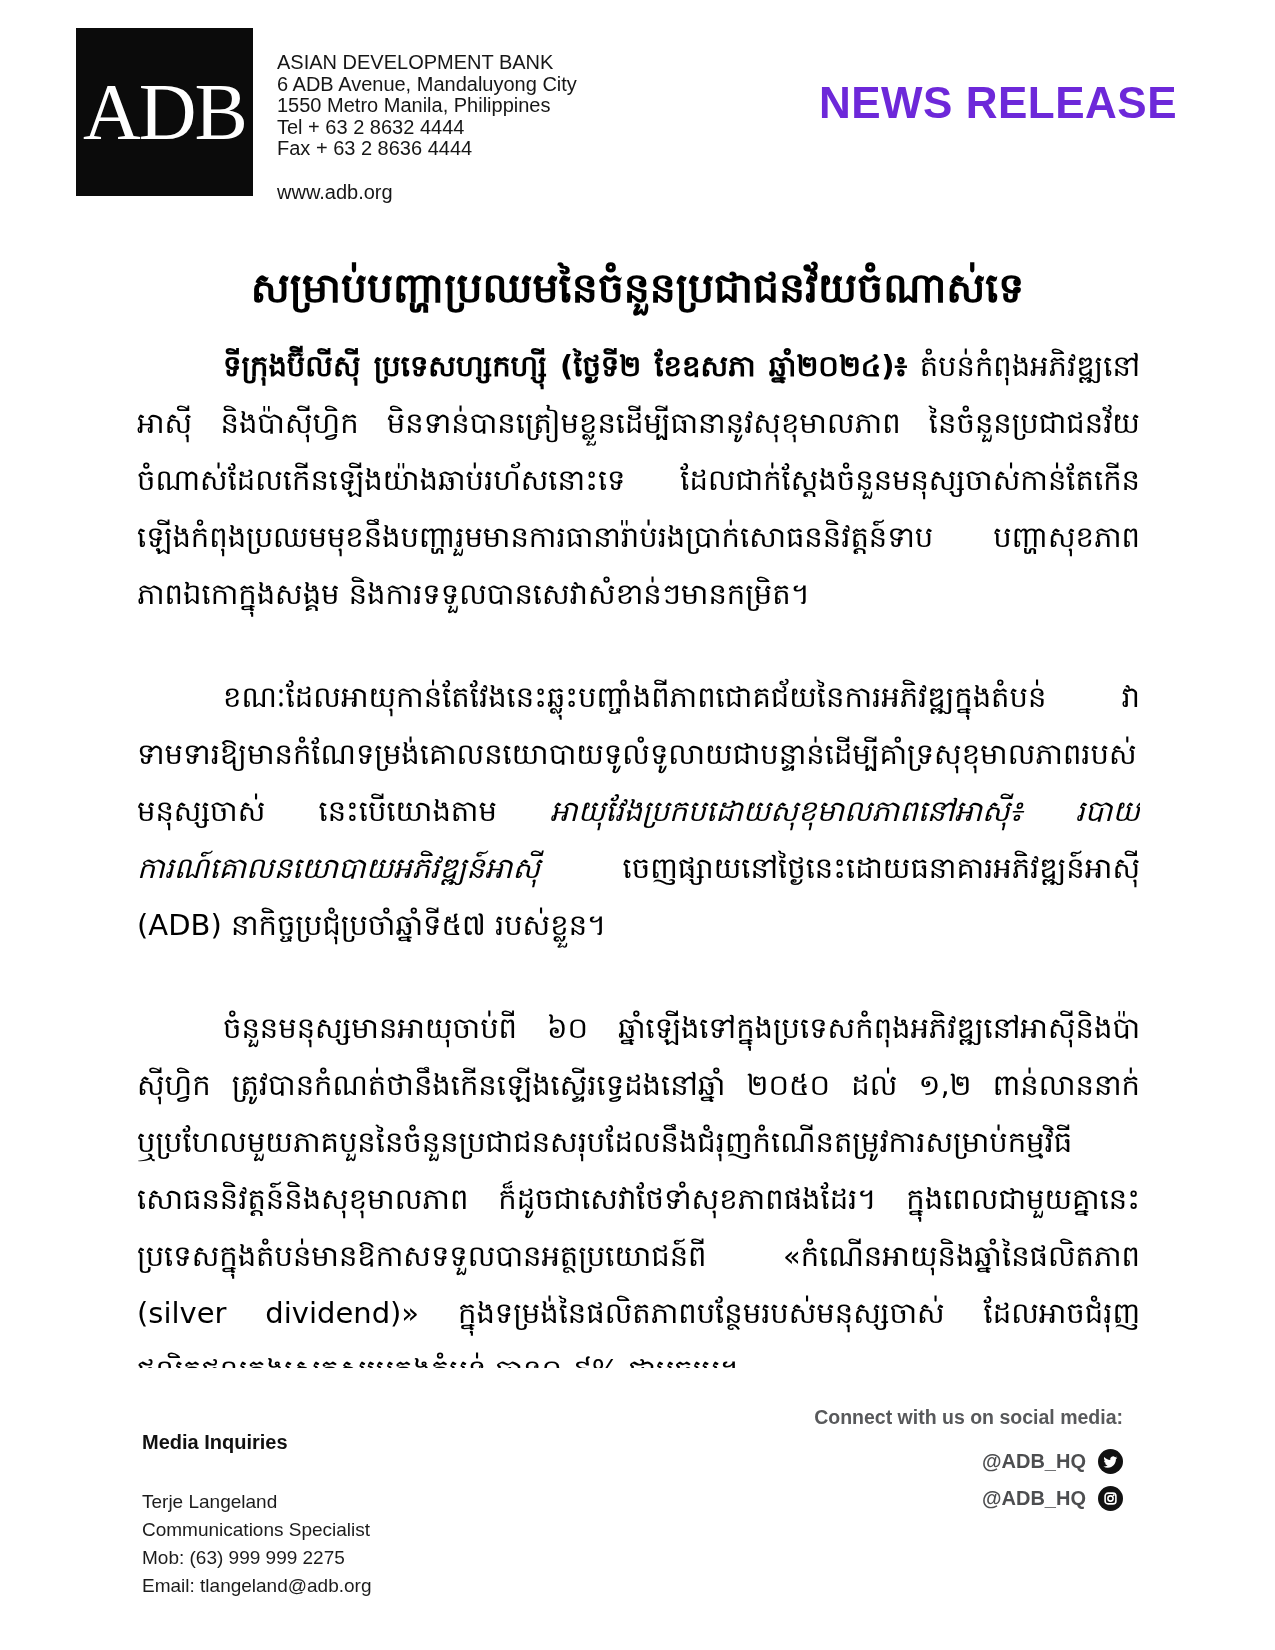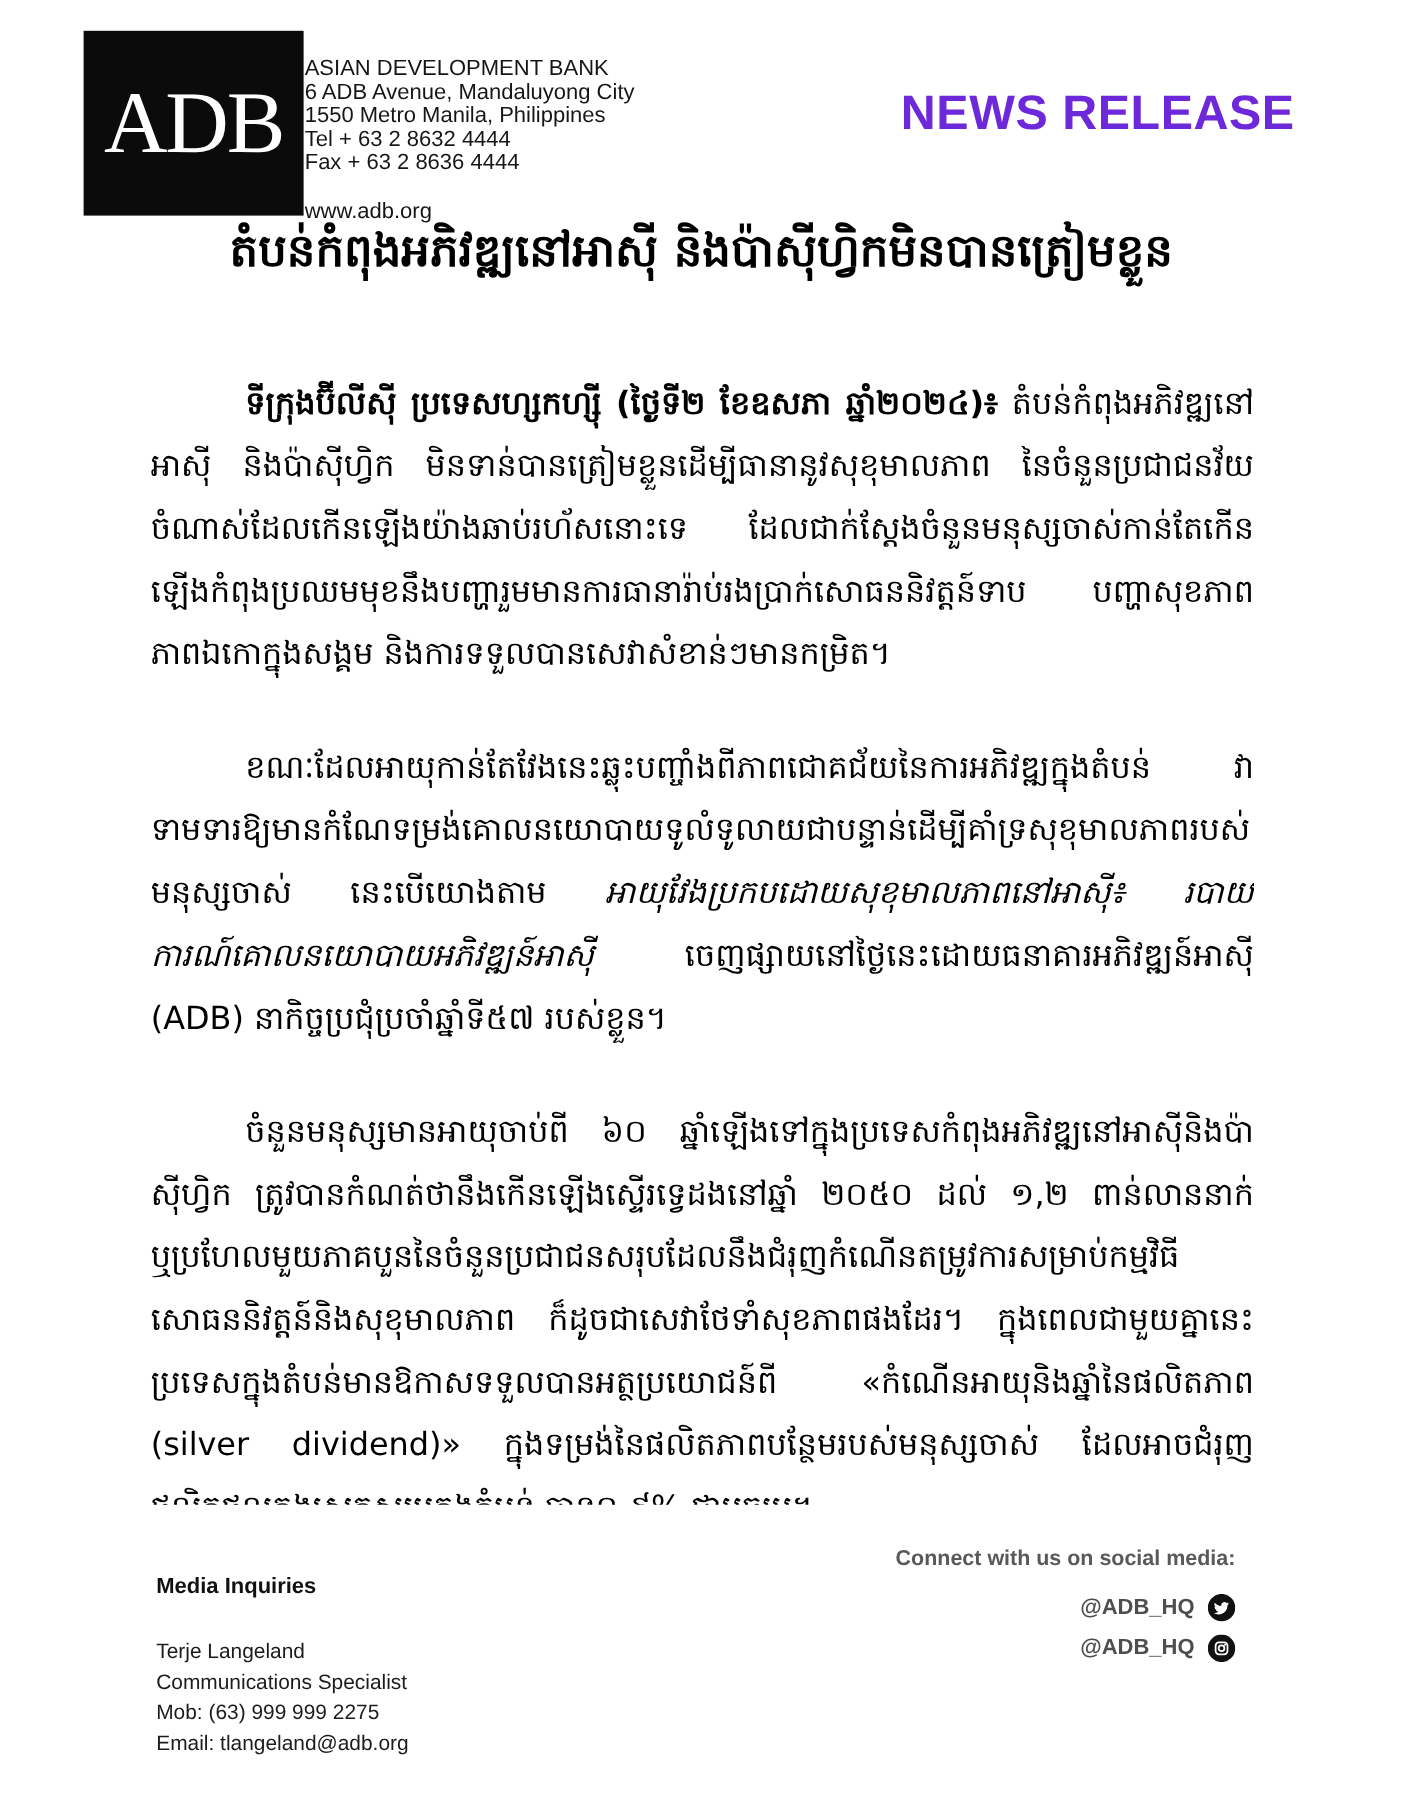--- a/index.html
+++ b/index.html
@@ -1,21 +1,21 @@
 <!DOCTYPE html>
 <html><head>
 <meta charset="utf-8">
 <style>
   * { margin:0; padding:0; box-sizing:border-box; }
   html,body { background:#ffffff; }
   body { width:1275px; height:1650px; position:relative; overflow:hidden;
          font-family:"Liberation Sans", sans-serif; color:#000; }
 
   
-  .logo { position:absolute; left:76px; top:28px; width:200px; height:168px;
+  .logo { position:absolute; left:76px; top:28px; width:177px; height:168px;
           background:#0b0b0b; color:#fff; display:flex; align-items:center; justify-content:center; }
   .logo span { font-family:"Liberation Serif", serif; font-size:80px; letter-spacing:-2px; }
 
   .addr { position:absolute; left:277px; top:52px; font-size:20px; line-height:21.5px; color:#161616; }
   .addr .web { margin-top:22px; }
 
   .newsrel { position:absolute; right:98px; top:78px; font-size:44px; font-weight:700;
              letter-spacing:0.5px; color:#6d28d9; white-space:nowrap; }
 
   
@@ -56,21 +56,22 @@
   <div>6 ADB Avenue, Mandaluyong City</div>
   <div>1550 Metro Manila, Philippines</div>
   <div>Tel + 63 2 8632 4444</div>
   <div>Fax + 63 2 8636 4444</div>
   <div class="web">www.adb.org</div>
 </div>
 
 <div class="newsrel">NEWS RELEASE</div>
 
 <h1 class="title">
-  <span>តំបន់កំពុងអភិវឌ្ឍនៅអាស៊ី និងប៉ាស៊ីហ្វិកមិនបានត្រៀមខ្លួន</span><br>
+  <br>
+  <span>សម្រាប់បញ្ហាប្រឈមនៃចំនួនប្រជាជនវ័យចំណាស់ទេ</span>
 </h1>
 
 <main class="bodytext">
   <p class="para">
     <strong>ទីក្រុងប៊ីលីស៊ី ប្រទេសហ្សកហ្ស៊ី (ថ្ងៃទី២ ខែឧសភា ឆ្នាំ២០២៤)៖</strong>
     <span>តំបន់កំពុងអភិវឌ្ឍនៅអាស៊ី និងប៉ាស៊ីហ្វិក មិនទាន់បានត្រៀមខ្លួនដើម្បីធានានូវសុខុមាលភាព នៃចំនួនប្រជាជនវ័យចំណាស់ដែលកើនឡើងយ៉ាងឆាប់រហ័សនោះទេ ដែលជាក់ស្តែងចំនួនមនុស្សចាស់កាន់តែកើនឡើងកំពុងប្រឈមមុខនឹងបញ្ហារួមមានការធានារ៉ាប់រងប្រាក់សោធននិវត្តន៍ទាប បញ្ហាសុខភាព ភាពឯកោក្នុងសង្គម និងការទទួលបានសេវាសំខាន់ៗមានកម្រិត។</span>
   </p>
   <p class="para">
     <span>ខណៈដែលអាយុកាន់តែវែងនេះឆ្លុះបញ្ចាំងពីភាពជោគជ័យនៃការអភិវឌ្ឍក្នុងតំបន់ វាទាមទារឱ្យមានកំណែទម្រង់គោលនយោបាយទូលំទូលាយជាបន្ទាន់ដើម្បីគាំទ្រសុខុមាលភាពរបស់មនុស្សចាស់ នេះបើយោងតាម</span>
     <em>អាយុវែងប្រកបដោយសុខុមាលភាពនៅអាស៊ី៖ របាយការណ៍គោលនយោបាយអភិវឌ្ឍន៍អាស៊ី</em>

